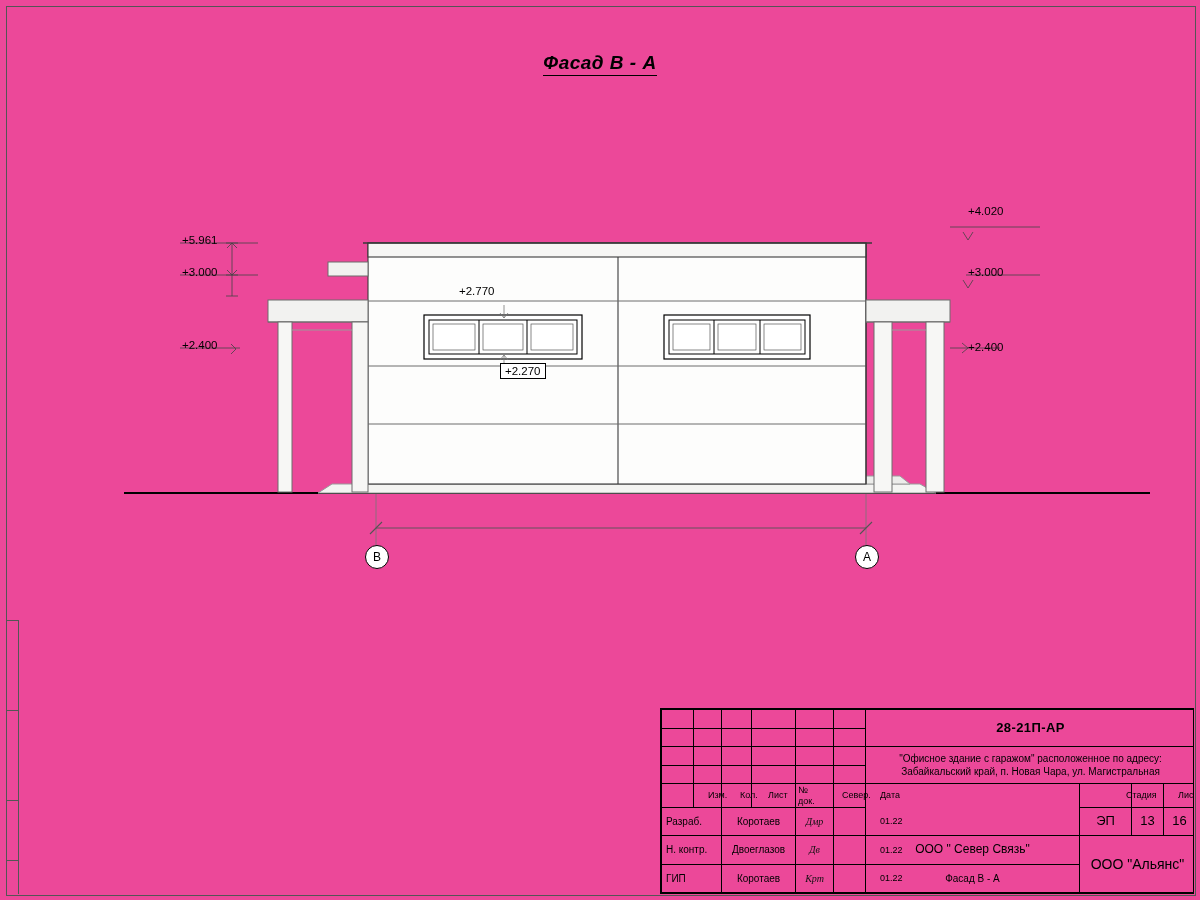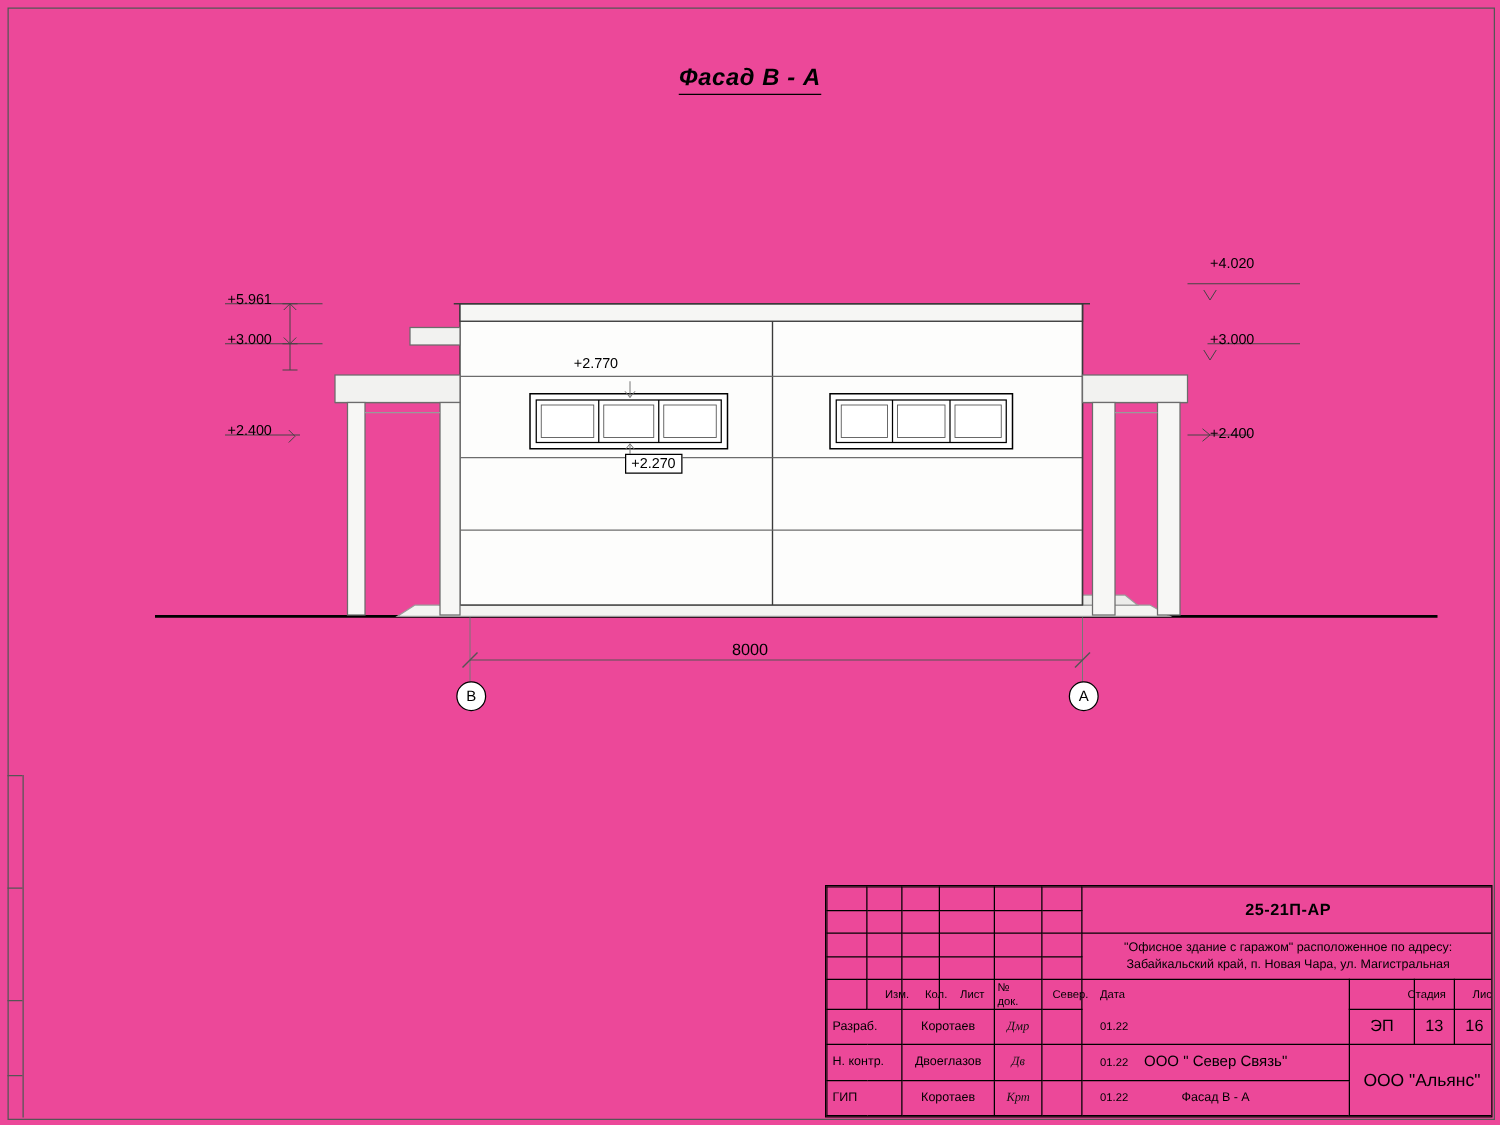--- a/index.html
+++ b/index.html
@@ -252,21 +252,20 @@
   <div class="lbl" style="left:182px; top:266px;">+3.000</div>
   <div class="lbl" style="left:182px; top:339px;">+2.400</div>
 
   <div class="lbl" style="left:968px; top:205px;">+4.020</div>
   <div class="lbl" style="left:968px; top:266px;">+3.000</div>
   <div class="lbl" style="left:968px; top:341px;">+2.400</div>
 
   <div class="lbl" style="left:459px; top:285px;">+2.770</div>
   <div class="lbl-box" style="left:476px; top:363px;margin-left:24px;">+2.270</div>
 
-  <div class="dim-8000" style="top:512px;">8000</div>
 
   <div class="axis-circle" style="left:365px; top:545px;">В</div>
   <div class="axis-circle" style="left:855px; top:545px;">А</div>
 
   <div class="tb">
     <table>
       <colgroup>
         <col style="width:32px">
           <col style="width:28px">
           <col style="width:30px">
@@ -280,21 +279,21 @@
       </colgroup>
       <tbody>
 
         <tr style="height:17px;">
           <td></td>
           <td></td>
           <td></td>
           <td></td>
           <td></td>
           <td></td>
-          <td class="code" rowspan="2" colspan="4">25-21П-АР</td>
+          <td class="code" rowspan="2" colspan="4">28-21П-АР</td>
         </tr>
         <tr style="height:17px;">
           <td></td>
           <td></td>
           <td></td>
           <td></td>
           <td></td>
           <td></td>
         </tr>
         <tr style="height:17px;">

